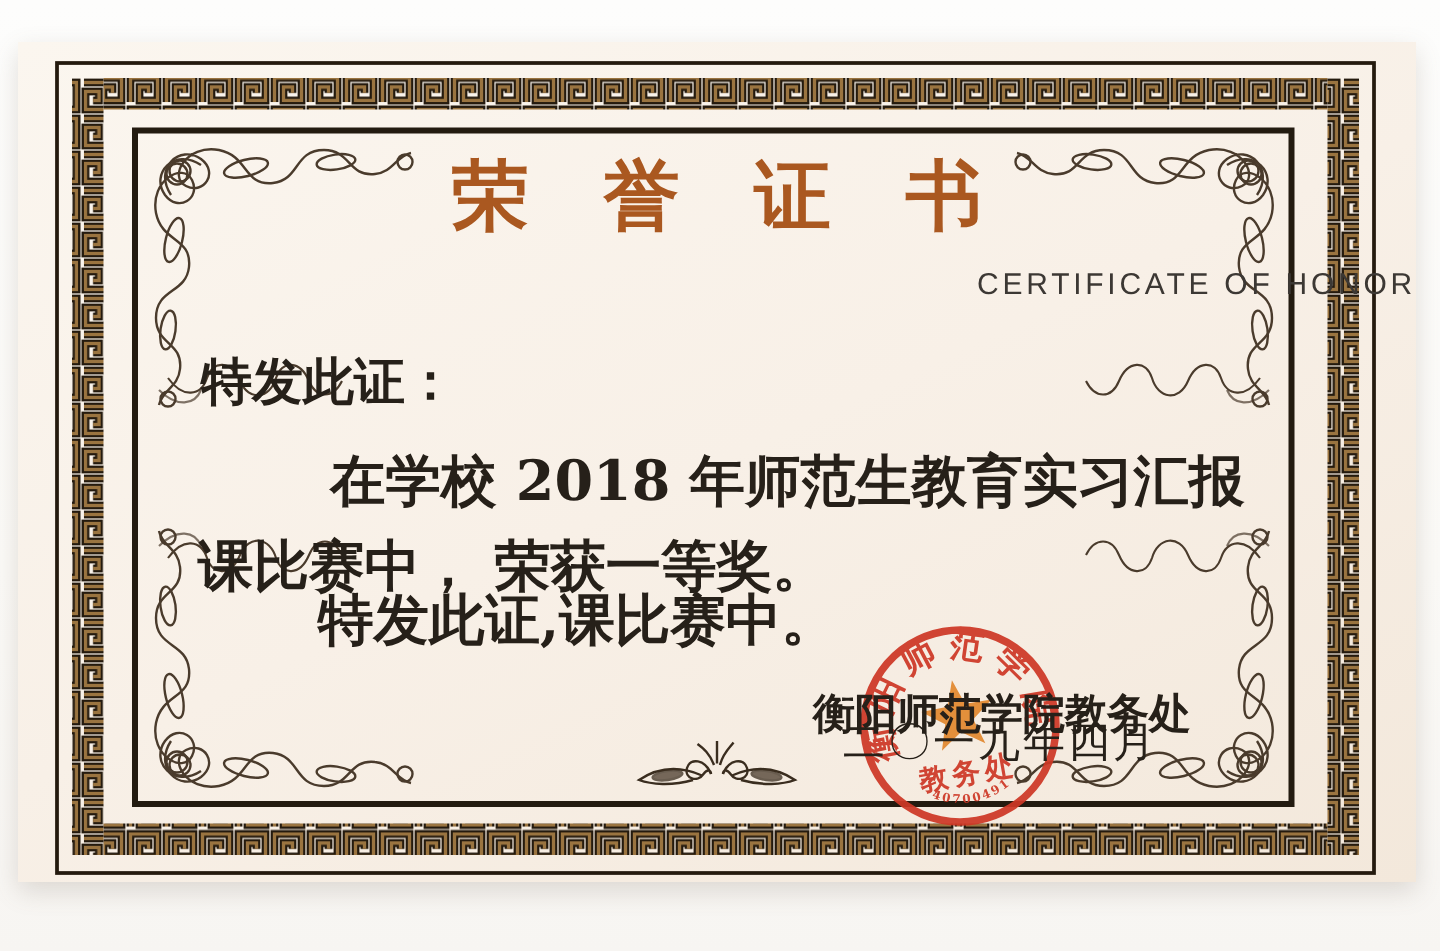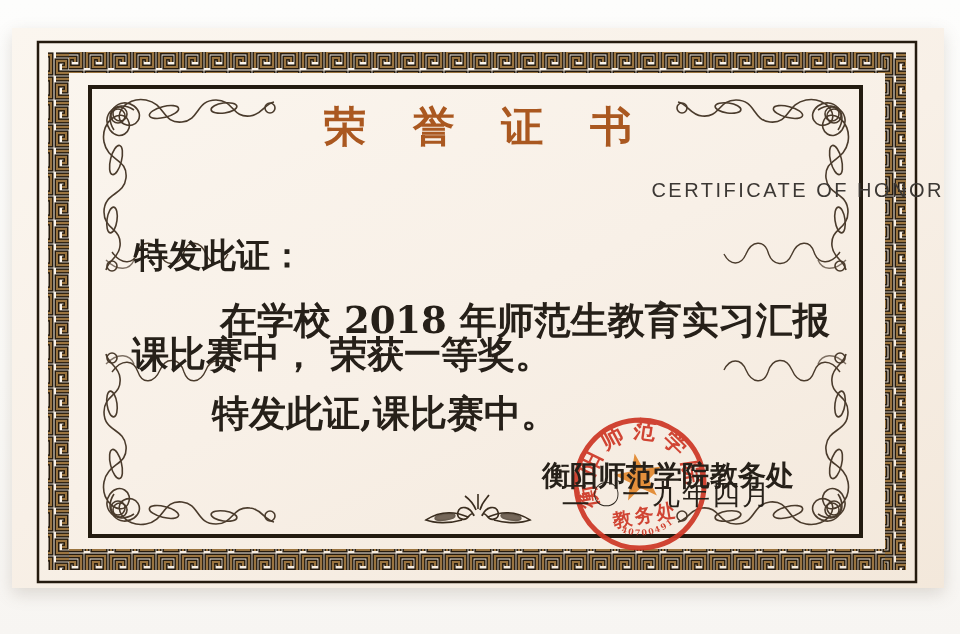--- a/index.html
+++ b/index.html
@@ -17,32 +17,32 @@
     position:absolute;left:12px;top:28px;width:932px;height:560px;
     background:linear-gradient(155deg,#fbf6ef 0%,#f8f0e7 50%,#f3e8db 100%);
     box-shadow:0 6px 16px rgba(110,95,80,.20);
   }
   svg.frame{position:absolute;left:0;top:0;width:932px;height:560px;}
   .seal{position:absolute;left:543px;top:371px;width:170px;height:170px;opacity:.93;}
   .seal text{fill:#ce3826;font-weight:bold;font-family:"DejaVu Serif", serif;}
   .txt{position:absolute;color:#262019;white-space:nowrap;line-height:1;}
   .title{
     left:0;right:0;top:78px;text-align:center;
-    font-size:42px;font-weight:bold;color:#aa5820;
+    font-size:51px;font-weight:bold;color:#aa5820;
     letter-spacing:16px;text-indent:16px;
   }
   .subtitle{
     left:0;right:0;top:152px;text-align:right;
     font-size:20px;font-weight:500;letter-spacing:2.5px;
     color:#3c3834;font-family:"Liberation Sans", sans-serif;
   }
   .recipient{left:122px;top:210px;font-size:34px;font-weight:600;}
   .bodyline{font-size:37px;font-weight:600;}
   .line1{left:186px;top:274px;margin-left:22px;}
-  .line2{left:120px;top:308px;}
+  .line2{left:120px;top:331px;}
   .line3{left:200px;top:367px;}
   .issuer{left:530px;top:434px;font-size:28px;font-weight:600;}
   .date{left:550px;top:453px;font-size:28px;font-weight:400;letter-spacing:2px;}
 </style>
 </head>
 <body>
 
 <div class="photo">
   <div class="paper">
 

